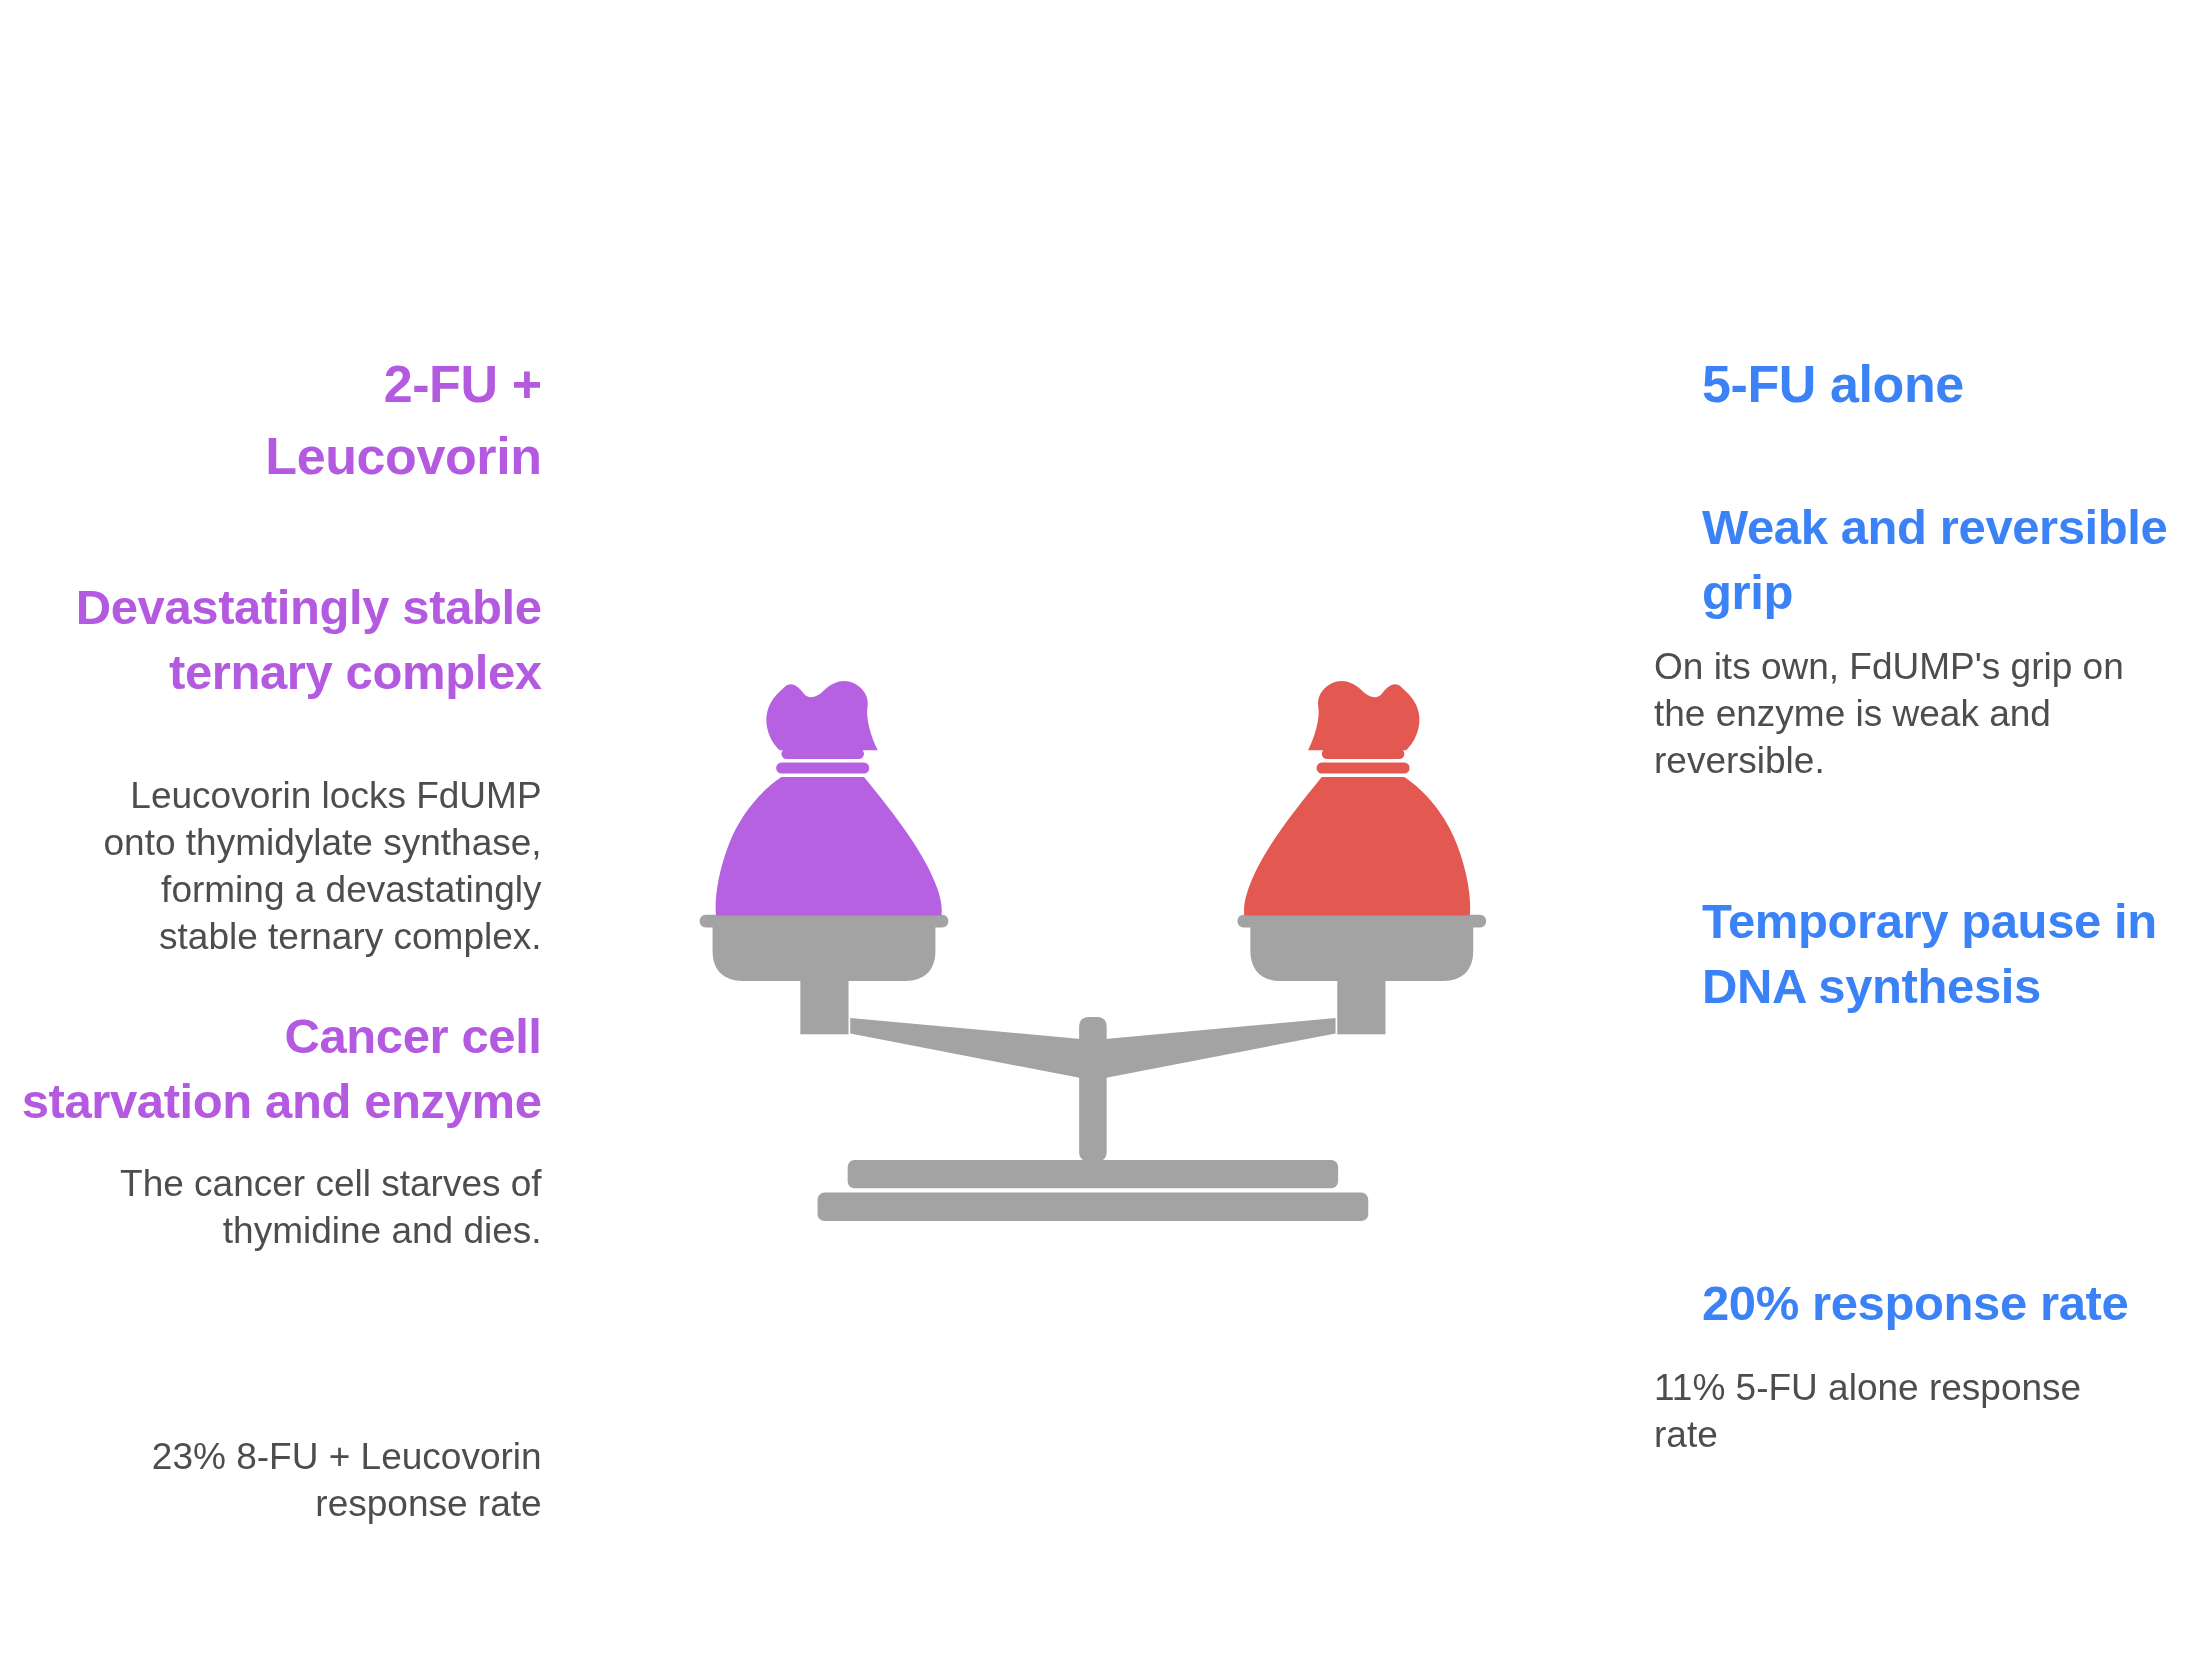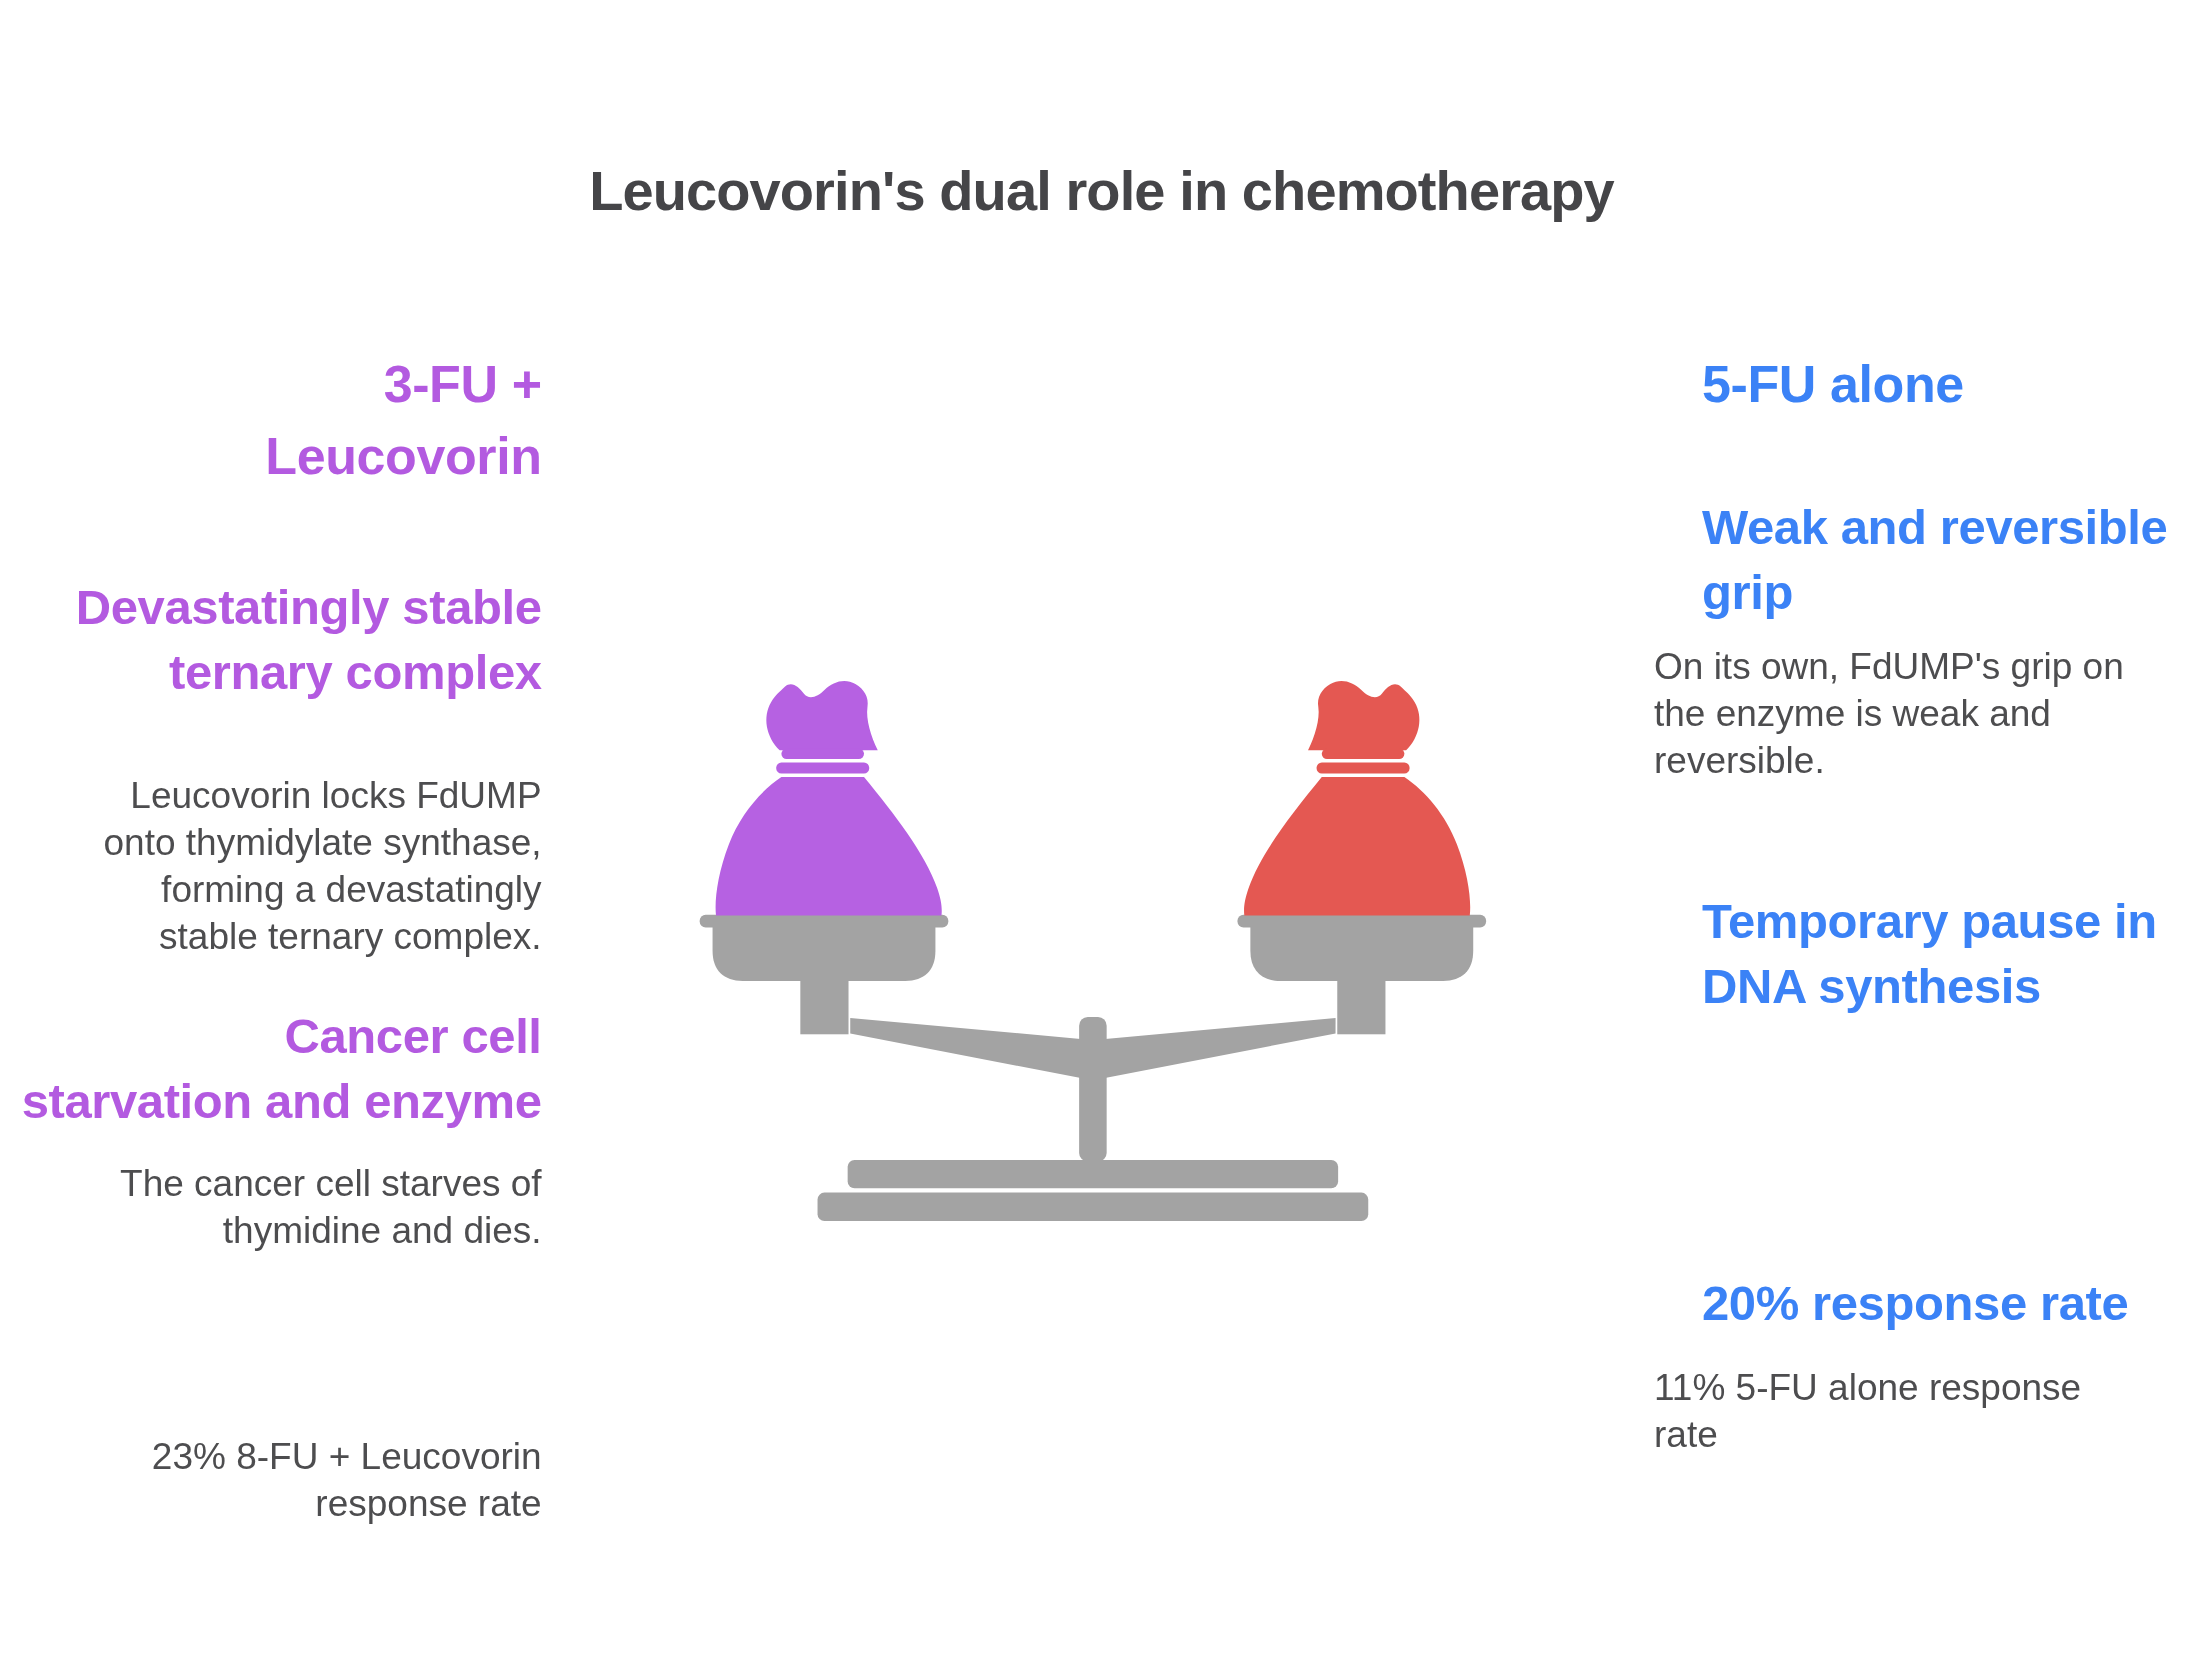--- a/index.html
+++ b/index.html
@@ -36,23 +36,22 @@
   
   .right-col{left:1654px;width:535px;text-align:left;}
   .red{color:#3b82f6;margin-left:48px;}
   #scale-svg{top:0;left:0;width:2203px;height:1659px;}
 </style>
 </head>
 <body>
 
 <div id="canvas">
 
-  <h1 id="page-title" class="abs">Leucovorin's dual role in chemotherapy</h1>
 
-  <div class="abs left-col col-title purple" style="top:348px">3-FU +
+  <div class="abs left-col col-title purple" style="top:348px">2-FU +
 Leucovorin</div>
 
   <div class="abs left-col sec-heading purple" style="top:575px">Devastatingly stable
 ternary complex</div>
   <div class="abs left-col sec-body" style="top:772px">Leucovorin locks FdUMP
 onto thymidylate synthase,
 forming a devastatingly
 stable ternary complex.</div>
 
   <div class="abs left-col sec-heading purple" style="top:1004px">Cancer cell

